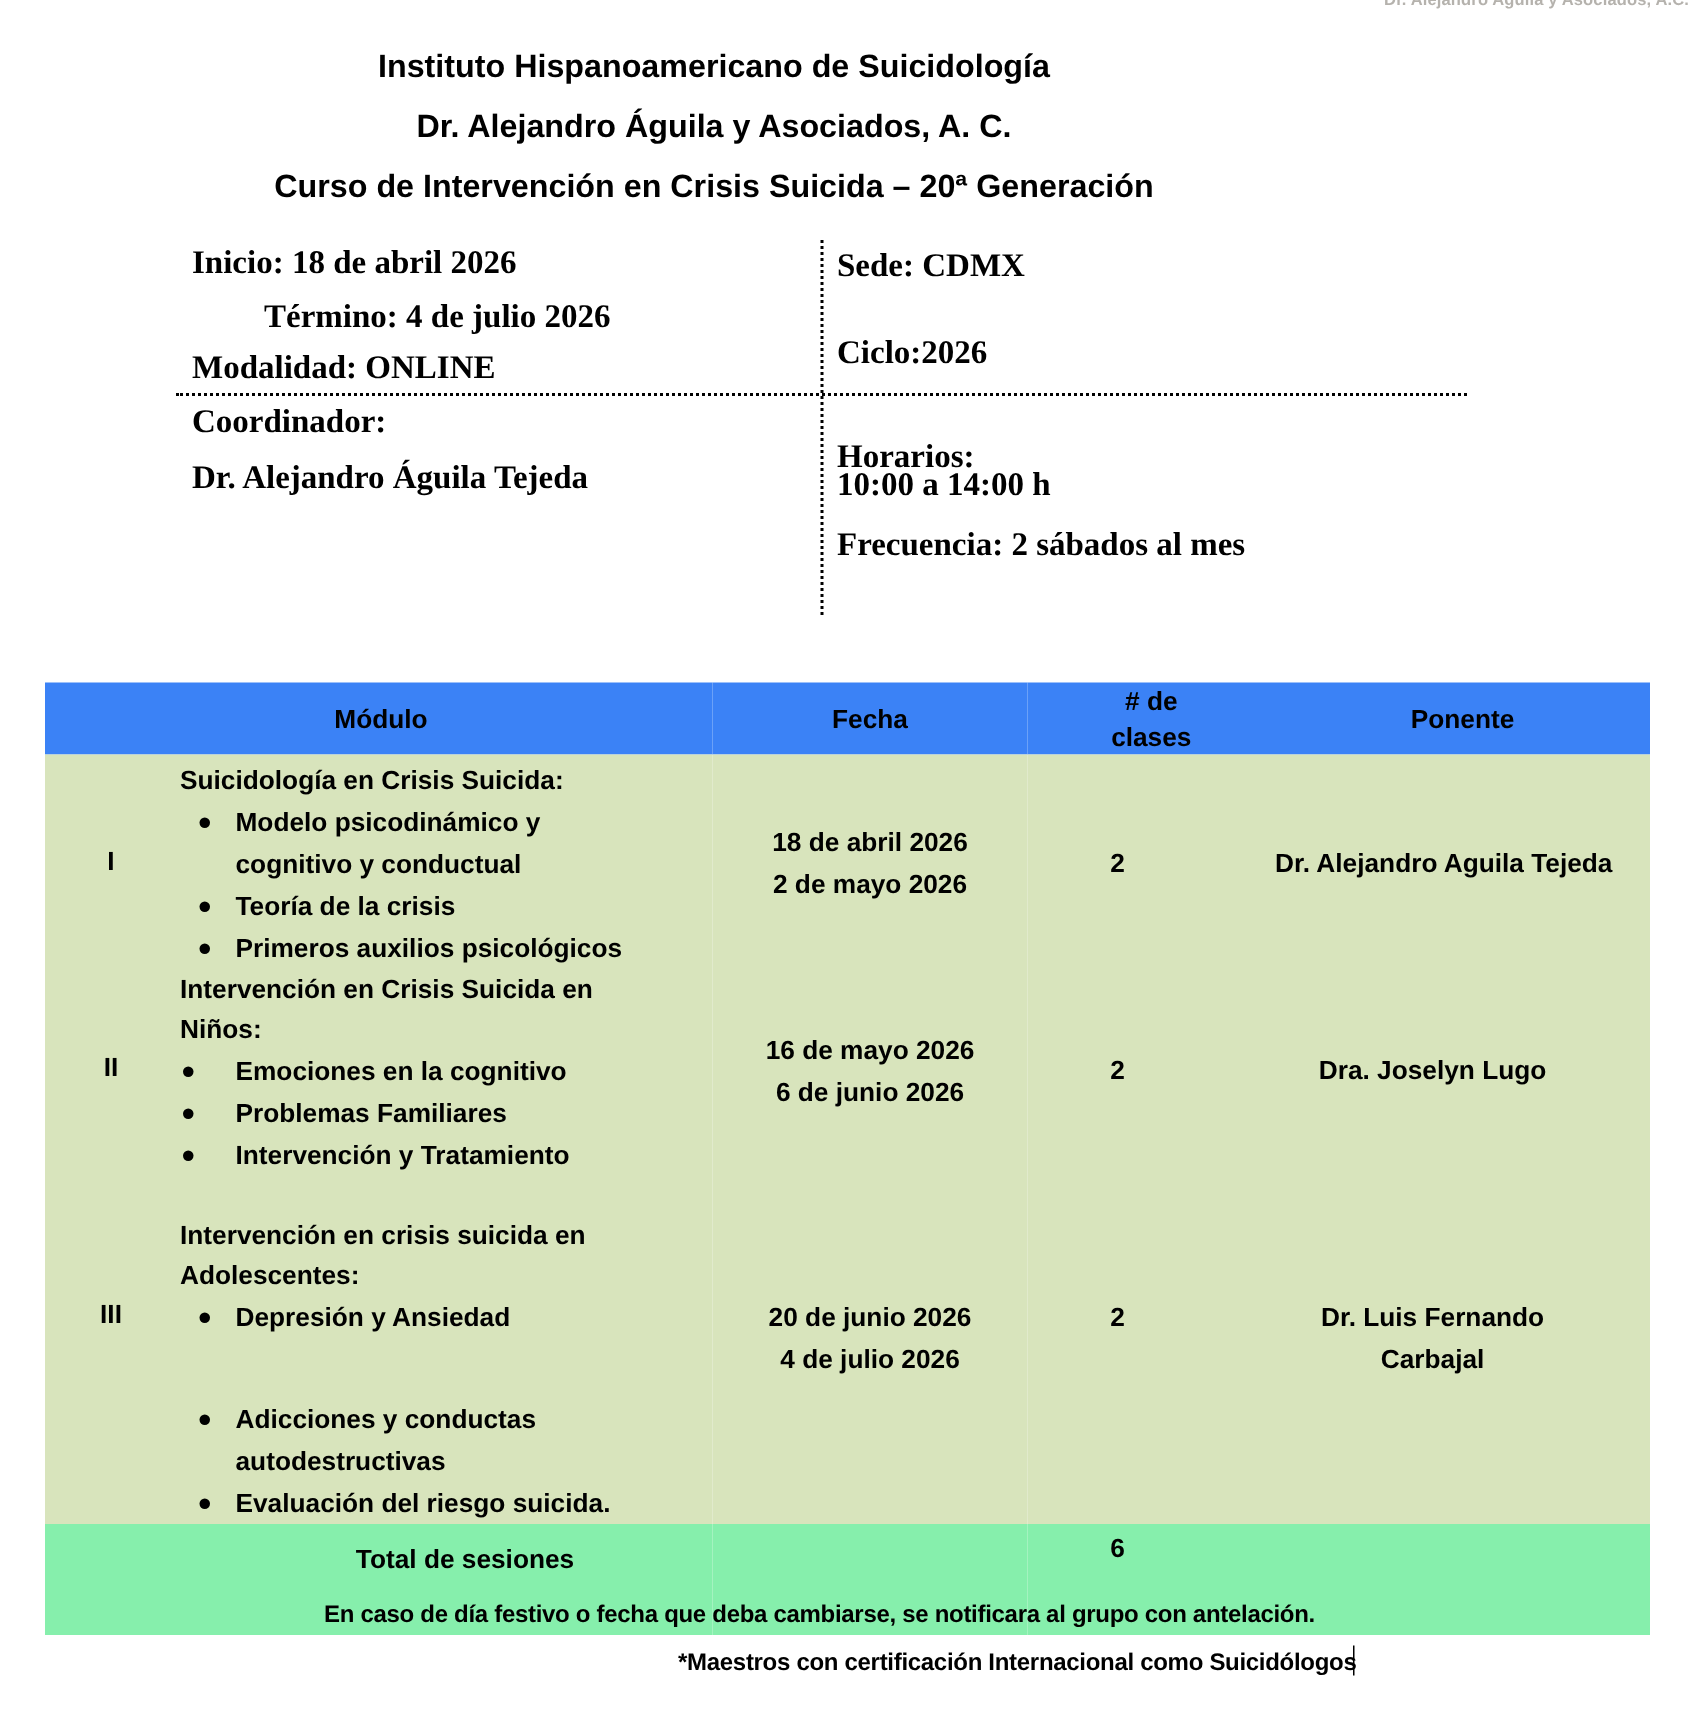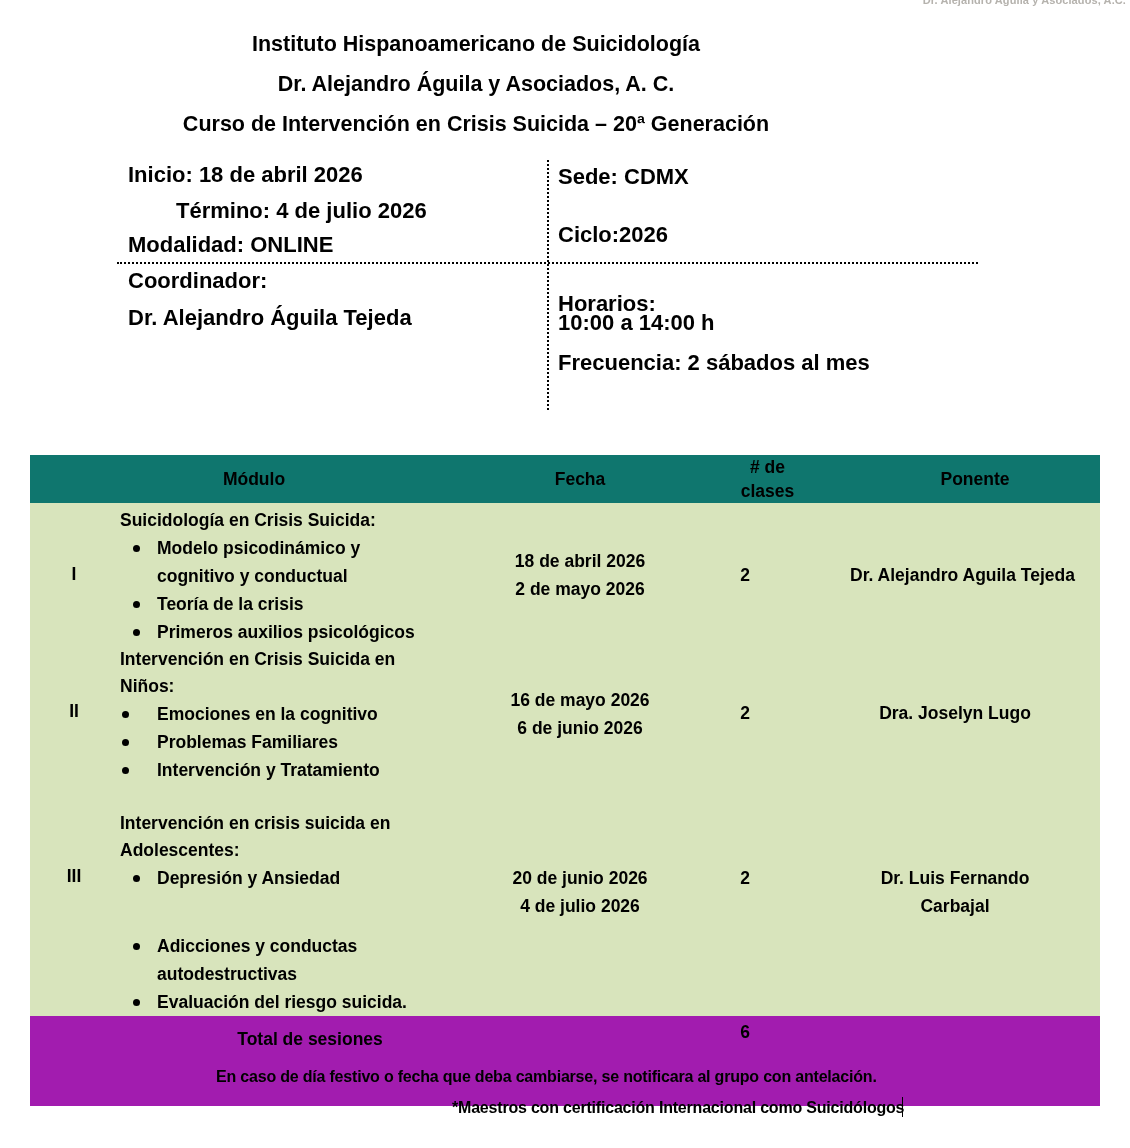--- a/index.html
+++ b/index.html
@@ -8,34 +8,34 @@
     font-family: "Liberation Sans", "DejaVu Sans", sans-serif;
     color: #000;
   }
   .watermark {
     position: absolute; top: -6px; right: 4px;
     font-size: 11px; color: #b5b2ad; font-weight: bold; letter-spacing: 0.1px;
   }
   .titles { position: absolute; top: 24px; left: 0; width: 952px; text-align: center; }
   .titles div { font-weight: bold; font-size: 21.5px; line-height: 40px; }
 
-  .info { position: absolute; left: 0; top: 0; width: 1130px; height: 420px; }
+  .info { position: absolute; left: 0; top: 0; width: 1130px; height: 420px; font-family: Liberation Serif, serif; }
   .info .line { position: absolute; font-weight: bold; font-size: 22px; line-height: 28px; white-space: nowrap; }
   .vline { position: absolute; left: 547px; top: 160px; height: 250px; border-left: 2px dotted #000; }
   .hline { position: absolute; left: 117px; top: 262px; width: 861px; border-top: 2px dotted #000; }
 
   table.sched {
     position: absolute; left: 30px; top: 455px; width: 1070px;
     border-collapse: collapse; table-layout: fixed;
   }
   table.sched th, table.sched td { font-weight: bold; font-size: 17.5px; padding: 0; vertical-align: middle; }
-  table.sched thead tr { background: #0f766e; height: 45px; }
+  table.sched thead tr { background: #3b82f6; height: 45px; }
   table.sched th { text-align: center; line-height: 24px; }
   table.sched tbody tr.mod { background: #d8e4bc; }
-  table.sched tbody tr.total { background: #a21caf; height: 90px; }
+  table.sched tbody tr.total { background: #86efac; height: 74px; }
   .c-num { text-align: center; }
   .c-center { text-align: center; line-height: 28px; }
   .mod-title { line-height: 27px; }
   ul.topics { margin: 0; padding: 0; list-style: none; }
   ul.topics li { position: relative; padding-left: 37px; line-height: 28px; }
   ul.topics li::before {
     content: ""; position: absolute; left: 13px; top: 11px;
     width: 7px; height: 7px; border-radius: 50%; background: #000;
   }
   ul.topics.wide li { padding-left: 37px; }

